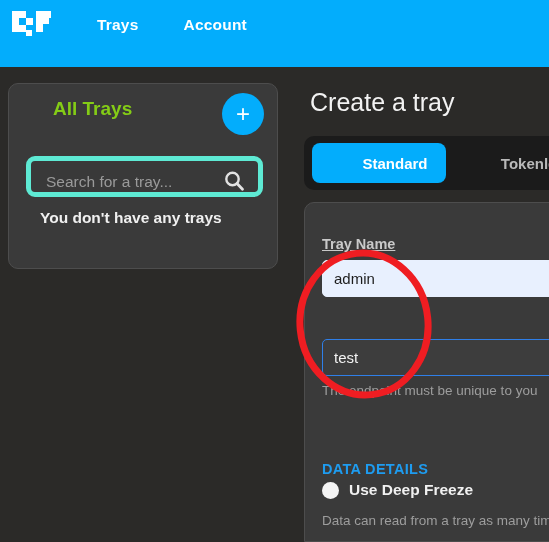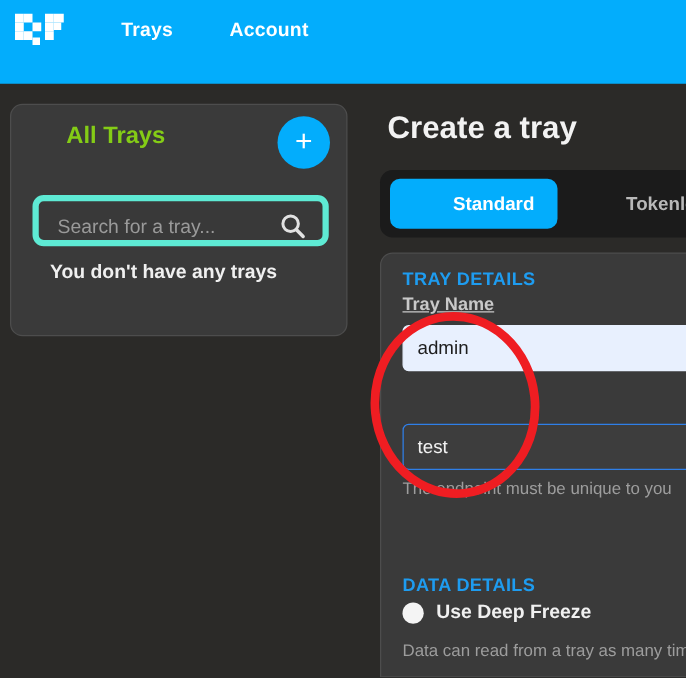--- a/index.html
+++ b/index.html
@@ -140,21 +140,21 @@
     width: 253px;
     height: 485px;
     overflow: hidden;
   }
   #page-title {
     position: absolute;
     left: 14px;
     top: 31px;
     color: #f2f2f2;
     font-size: 25px;
-    font-weight: 700;
+    font-weight: 400;
     white-space: nowrap;
   }
   #tab-bar {
     position: absolute;
     left: 8px;
     top: 79px;
     width: 258px;
     height: 54px;
     background: #1b1b1b;
     border-radius: 10px;
@@ -344,21 +344,20 @@
 
   <div id="page-title">Create a tray</div>
 
   <div id="tab-bar">
     <div class="tab" id="tab-standard">Standard</div>
     <div class="tab" id="tab-tokenless">Tokenless</div>
   </div>
 
   <div id="form-card">
 
-    <div class="section-heading" id="tray-details-heading">TRAY DETAILS</div>
 
     <div class="field-label" id="tray-name-label">Tray Name</div>
     <input class="text-input" id="tray-name-input" type="text" value="admin" style="">
 
     <input class="text-input" id="tray-endpoint-input" type="text" value="test" style="">
     <div class="helper-text" id="endpoint-helper">The endpoint must be unique to you</div>
 
     <div class="section-heading" id="data-settings-heading">DATA DETAILS</div>
 
     <div id="deep-freeze-row">

